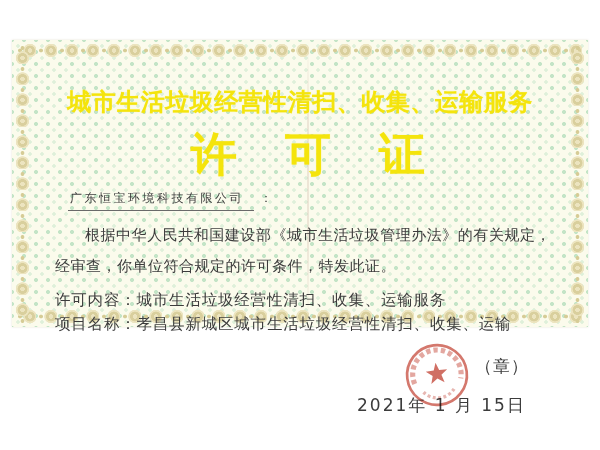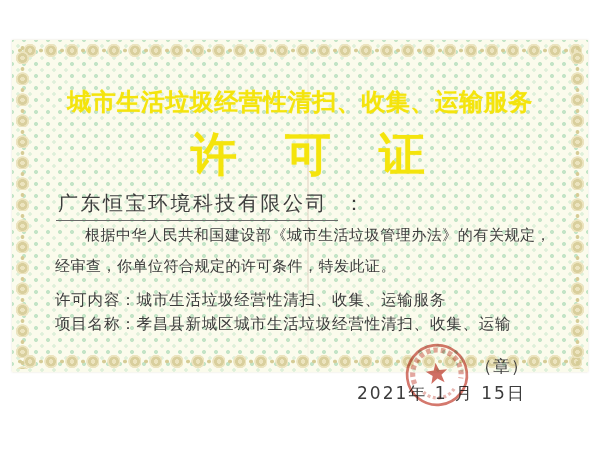--- a/index.html
+++ b/index.html
@@ -1,21 +1,21 @@
 <!DOCTYPE html>
 <html><head>
 <meta charset="utf-8">
 <style>
   html,body{margin:0;padding:0;}
   body{
     width:600px;height:450px;background:#ffffff;position:relative;overflow:hidden;
     font-family:"DejaVu Sans","Liberation Sans",sans-serif;
   }
   .certificate{
-    position:absolute;left:12px;top:40px;width:576px;height:332px;
+    position:absolute;left:12px;top:40px;width:576px;height:287px;
     background-color:#fbfbec;
     background-image:
       radial-gradient(circle, rgba(140,205,160,0.50) 0 1.7px, rgba(0,0,0,0) 2.3px),
       radial-gradient(circle, rgba(150,210,170,0.28) 0 1.5px, rgba(0,0,0,0) 2.1px);
     background-size:12px 12px,12px 12px;
     background-position:6px 6px,0 0;
     box-shadow:0 0 2px rgba(180,170,130,.35);
   }
   
   .crease{position:absolute;left:295px;top:0;bottom:0;width:2px;
@@ -50,41 +50,41 @@
   }
   .title2{
     position:absolute;left:0;right:0;top:84px;text-align:center;
     color:#f4e40c;font-size:46px;font-weight:bold;
     letter-spacing:48px;padding-left:48px;box-sizing:border-box;
     text-shadow:0 0 1px rgba(244,228,12,.5);
     white-space:nowrap;
     margin-left:16px;
   }
   .company-line{
-    position:absolute;left:44px;top:150px;font-size:20px;color:#3d3d3d;
+    position:absolute;left:56px;top:150px;font-size:12px;color:#3d3d3d;
     letter-spacing:2.5px;white-space:nowrap;
   }
   .company-line .name{
     display:inline-block;border-bottom:1.5px solid #6a6a6a;
     padding:0 10px 3px 2px;
   }
   .company-line .colon{margin-left:6px;}
   .body-par{
     position:absolute;left:43px;top:180px;width:496px;
     font-size:15px;line-height:31px;color:#3c3c3c;
     text-indent:2em;letter-spacing:0.5px;text-align:justify;
   }
   .field{
     position:absolute;left:43px;font-size:15.5px;color:#3c3c3c;
     letter-spacing:0.8px;white-space:nowrap;font-weight:500;
   }
   .f0{top:250px}.f1{top:274px}.f2{top:298px}.f3{top:321px}
   .issuer{position:absolute;left:376px;top:315px;font-size:17px;color:#3c3c3c;letter-spacing:1px;white-space:nowrap;}
   .seal-note{position:absolute;left:463px;top:315px;font-size:17px;color:#3c3c3c;letter-spacing:1px;white-space:nowrap;}
-  .issue-date{position:absolute;left:345px;top:342px;font-size:17px;color:#3c3c3c;letter-spacing:2px;white-space:nowrap;}
+  .issue-date{position:absolute;left:345px;top:354px;font-size:17px;color:#3c3c3c;letter-spacing:2px;white-space:nowrap;}
   .seal{
     position:absolute;left:392px;top:302px;width:66px;height:66px;
     transform:rotate(-7deg);mix-blend-mode:multiply;opacity:.88;
   }
 </style>
 </head>
 <body>
 
 <div class="certificate">
   <div class="b-top"></div>

